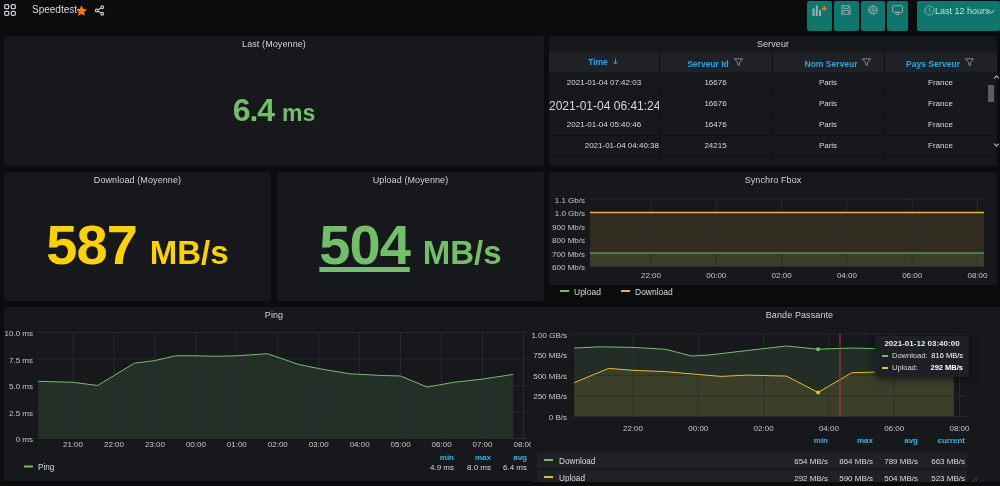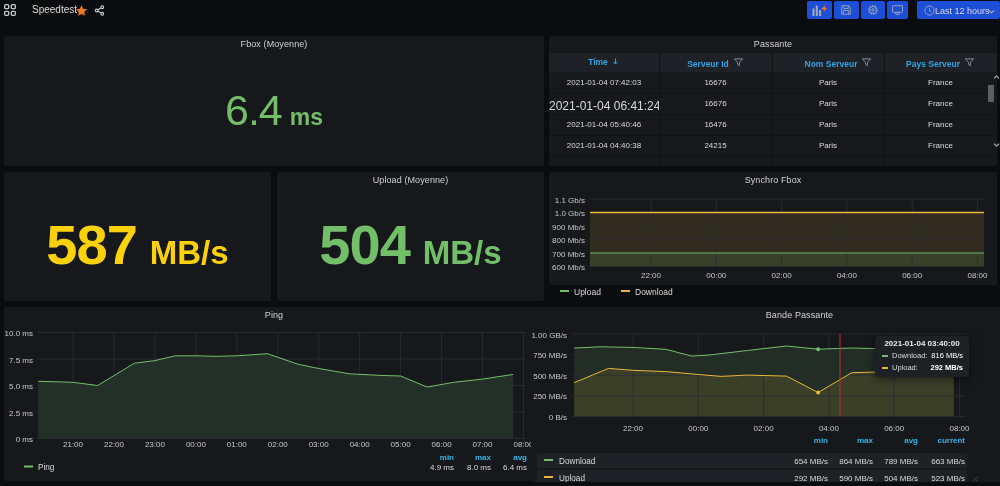--- a/index.html
+++ b/index.html
@@ -3,21 +3,21 @@
 <meta charset="utf-8">
 <style>
 * { margin:0; padding:0; box-sizing:border-box; }
 html,body { width:1000px; height:486px; background:#0b0c0e; overflow:hidden;
   font-family:"Liberation Sans", sans-serif; }
 .panel { position:absolute; background:#16181c; border-radius:2px; }
 .ptitle { position:absolute; top:3px; left:0; right:0; text-align:center;
   font-size:9px; font-weight:500; color:#d0d1d3; letter-spacing:0.1px; }
 .abs { position:absolute; }
 svg text { font-family:"Liberation Sans", sans-serif; }
-.navbtn { position:absolute; top:1px; height:18px; background:#1d4ed8; border-radius:2px; }
+.navbtn { position:absolute; top:1px; height:30px; background:#0f766e; border-radius:2px; }
 </style>
 </head>
 <body>
 
 <div class="abs" style="left:0;top:0;width:1000px;height:21px;">
 
   <svg class="abs" style="left:4px;top:4px;" width="12" height="12" viewBox="0 0 12 12">
     <g fill="none" stroke="#c7cace" stroke-width="1.3">
       <rect x="0.7" y="0.7" width="4" height="4" rx="1"></rect>
       <rect x="7.3" y="0.7" width="4" height="4" rx="1"></rect>
@@ -72,28 +72,28 @@
       <path d="M12 6v6.5l4 2.5" fill="none" stroke="#a6abb3" stroke-width="1.9"></path>
     </svg>
     <div class="abs" style="left:18px;top:5px;font-size:9px;color:#d8d9da;white-space:nowrap;">Last 12 hours</div>
     <svg class="abs" style="left:71px;top:7.5px;" width="7" height="5" viewBox="0 0 10 6">
       <path d="M1 1l4 4 4-4" fill="none" stroke="#a6abb3" stroke-width="1.6"></path>
     </svg>
   </div>
 </div>
 
 <div class="panel" style="left:4px;top:36px;width:540px;height:130px;">
-  <div class="ptitle">Fbox (Moyenne)</div>
+  <div class="ptitle">Last (Moyenne)</div>
   <div class="abs" style="left:0;right:0;top:56px;text-align:center;color:#73bf69;line-height:36px;">
-    <span style="font-size:43px;font-weight:normal;letter-spacing:-1px;margin-top:9px;">6.4</span><span style="font-size:23px;font-weight:bold;margin-left:8px;">ms</span>
+    <span style="font-size:32px;font-weight:bold;letter-spacing:-1px;margin-top:9px;">6.4</span><span style="font-size:23px;font-weight:bold;margin-left:8px;">ms</span>
   </div>
 </div>
 
 <div class="panel" style="left:549px;top:36px;width:448px;height:130px;">
-  <div class="ptitle">Passante</div>
+  <div class="ptitle">Serveur</div>
   <div class="abs" style="left:0;top:17px;width:448px;height:19px;background:#1e2126;"></div>
 <div class="abs" style="left:0px;top:21px;width:110px;text-align:center;color:#33a2e5;font-weight:bold;font-size:8.5px;">Time<svg width="9" height="9" viewBox="0 0 24 24" style="vertical-align:-1px;margin-left:3px;">
         <path d="M12 4v14M6 13l6 6 6-6" fill="none" stroke="#33a2e5" stroke-width="2.6"></path>
       </svg></div>
 <div class="abs" style="left:110px;top:21px;width:113px;text-align:center;color:#33a2e5;font-weight:bold;font-size:8.5px;">Serveur Id<svg width="11" height="11" viewBox="0 0 24 24" style="vertical-align:-1px;margin-left:4px;">
         <path d="M3 4h18l-7 8v7l-4-2.5V12z" fill="none" stroke="#8e9297" stroke-width="2"></path>
       </svg></div>
 <div class="abs" style="left:223px;top:21px;width:112px;text-align:center;color:#33a2e5;font-weight:bold;font-size:8.5px;padding-left:21px;">Nom Serveur<svg width="11" height="11" viewBox="0 0 24 24" style="vertical-align:-1px;margin-left:4px;">
         <path d="M3 4h18l-7 8v7l-4-2.5V12z" fill="none" stroke="#8e9297" stroke-width="2"></path>
       </svg></div>
@@ -108,47 +108,48 @@
 <div class="abs" style="left:0px;top:63px;width:110px;text-align:center;color:#d8d9da;font-size:12px;white-space:nowrap;">2021-01-04 06:41:24</div>
 <div class="abs" style="left:110px;top:63px;width:113px;text-align:center;color:#d8d9da;font-size:8px;white-space:nowrap;">16676</div>
 <div class="abs" style="left:223px;top:63px;width:112px;text-align:center;color:#d8d9da;font-size:8px;white-space:nowrap;">Paris</div>
 <div class="abs" style="left:335px;top:63px;width:113px;text-align:center;color:#d8d9da;font-size:8px;white-space:nowrap;">France</div>
 <div class="abs" style="left:0;top:78px;width:448px;height:1px;background:#101216;"></div>
 <div class="abs" style="left:0px;top:84px;width:110px;text-align:center;color:#d8d9da;font-size:8px;white-space:nowrap;">2021-01-04 05:40:46</div>
 <div class="abs" style="left:110px;top:84px;width:113px;text-align:center;color:#d8d9da;font-size:8px;white-space:nowrap;">16476</div>
 <div class="abs" style="left:223px;top:84px;width:112px;text-align:center;color:#d8d9da;font-size:8px;white-space:nowrap;">Paris</div>
 <div class="abs" style="left:335px;top:84px;width:113px;text-align:center;color:#d8d9da;font-size:8px;white-space:nowrap;">France</div>
 <div class="abs" style="left:0;top:99px;width:448px;height:1px;background:#101216;"></div>
-<div class="abs" style="left:0px;top:105px;width:110px;text-align:center;color:#d8d9da;font-size:8px;white-space:nowrap;">2021-01-04 04:40:38</div>
+<div class="abs" style="left:0px;top:105px;width:110px;text-align:right;color:#d8d9da;font-size:8px;white-space:nowrap;">2021-01-04 04:40:38</div>
 <div class="abs" style="left:110px;top:105px;width:113px;text-align:center;color:#d8d9da;font-size:8px;white-space:nowrap;">24215</div>
 <div class="abs" style="left:223px;top:105px;width:112px;text-align:center;color:#d8d9da;font-size:8px;white-space:nowrap;">Paris</div>
 <div class="abs" style="left:335px;top:105px;width:113px;text-align:center;color:#d8d9da;font-size:8px;white-space:nowrap;">France</div>
 <div class="abs" style="left:0;top:120px;width:448px;height:1px;background:#101216;"></div>
 <div class="abs" style="left:110px;top:17px;width:1px;height:113px;background:#101216;"></div>
 <div class="abs" style="left:223px;top:17px;width:1px;height:113px;background:#101216;"></div>
 <div class="abs" style="left:335px;top:17px;width:1px;height:113px;background:#101216;"></div>
 <div class="abs" style="left:439px;top:49px;width:6px;height:17px;background:#5a5e66;"></div>
 <svg class="abs" style="left:444px;top:38px;" width="7" height="6" viewBox="0 0 10 8">
       <path d="M1.5 6L5 2.5 8.5 6" fill="none" stroke="#9fa3a8" stroke-width="1.8"></path>
     </svg>
 <svg class="abs" style="left:444px;top:106px;" width="7" height="6" viewBox="0 0 10 8">
       <path d="M1.5 2L5 5.5 8.5 2" fill="none" stroke="#9fa3a8" stroke-width="1.8"></path>
     </svg>
 </div>
 
 <div class="panel" style="left:4px;top:172px;width:267px;height:129px;">
+  <div class="ptitle">Download (Moyenne)</div>
   <div class="abs" style="left:0;right:0;top:52px;text-align:center;color:#fbd10c;line-height:42px;">
     <span style="font-size:56px;font-weight:bold;letter-spacing:-1px;">587</span><span style="font-size:33px;font-weight:bold;margin-left:13px;">MB/s</span>
   </div>
 </div>
 
 <div class="panel" style="left:277px;top:172px;width:267px;height:129px;">
   <div class="ptitle">Upload (Moyenne)</div>
   <div class="abs" style="left:0;right:0;top:52px;text-align:center;color:#73bf69;line-height:42px;">
-    <span style="font-size:56px;font-weight:bold;letter-spacing:-1px;">504</span><span style="font-size:33px;font-weight:bold;margin-left:13px;">MB/s</span>
+    <span style="font-size:56px;font-weight:bold;letter-spacing:-1px;text-decoration:underline;">504</span><span style="font-size:33px;font-weight:bold;margin-left:13px;">MB/s</span>
   </div>
 </div>
 
 <div class="panel" style="left:549px;top:172px;width:448px;height:113px;">
   <div class="ptitle">Synchro Fbox</div>
   <svg class="abs" style="left:0;top:0;" width="448" height="129">
 <rect x="41.0" y="40.5" width="394.0" height="54.0" fill="rgba(234,184,57,0.13)"></rect>
 <rect x="41.0" y="81.0" width="394.0" height="13.5" fill="rgba(115,191,105,0.13)"></rect>
 <line x1="41.0" y1="94.5" x2="435.0" y2="94.5" stroke="#2a2d31" stroke-width="1" stroke-opacity="0.85"></line>
 <line x1="41.0" y1="81.0" x2="435.0" y2="81.0" stroke="#2a2d31" stroke-width="1" stroke-opacity="0.85"></line>
@@ -284,21 +285,21 @@
 <text x="342" y="174" font-size="8" fill="#d8d9da" text-anchor="end">590 MB/s</text>
 <text x="387" y="174" font-size="8" fill="#d8d9da" text-anchor="end">504 MB/s</text>
 <text x="434" y="174" font-size="8" fill="#d8d9da" text-anchor="end">523 MB/s</text>
 <path d="M446.5 169.5 L441.5 174.5 M446.5 172.5 L444.5 174.5" stroke="#43464c" stroke-width="1" fill="none"></path>
 </svg>
 </div>
 
 <div class="abs" style="left:875px;top:336px;width:94px;height:41px;background:#1d2025;
 border-radius:4px;box-shadow:0 2px 8px rgba(0,0,0,0.55);z-index:5;
 font-size:7.5px;color:#d8d9da;padding:3px 6px 0 6px;">
-<div style="font-weight:bold;white-space:nowrap;text-align:center;font-size:8px;color:#e9eaeb;">2021-01-04 03:40:00</div>
+<div style="font-weight:bold;white-space:nowrap;text-align:center;font-size:8px;color:#e9eaeb;">2021-01-12 03:40:00</div>
 <div style="position:relative;height:11.5px;margin-top:3px;">
       <span style="position:absolute;left:1px;top:4px;width:6px;height:2px;background:#73bf69;"></span>
       <span style="position:absolute;left:11px;">Download:</span>
 <span style="position:absolute;right:0;font-weight:normal;color:#fff;">816 MB/s</span>
     </div>
 <div style="position:relative;height:11.5px;">
       <span style="position:absolute;left:1px;top:4px;width:6px;height:2px;background:#eab839;"></span>
       <span style="position:absolute;left:11px;">Upload:</span>
 <span style="position:absolute;right:0;font-weight:bold;color:#fff;">292 MB/s</span>
     </div>

